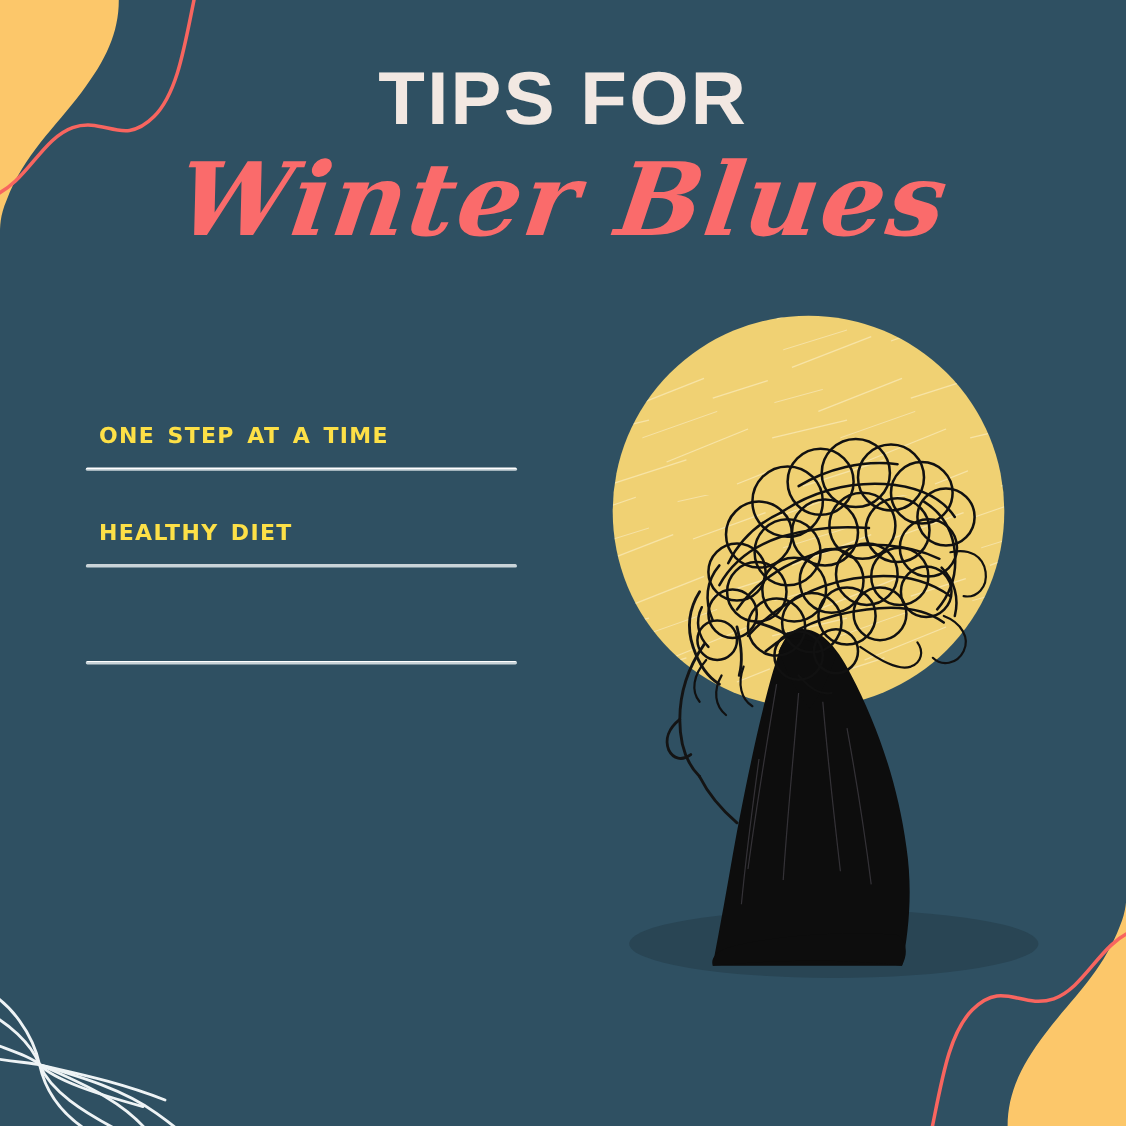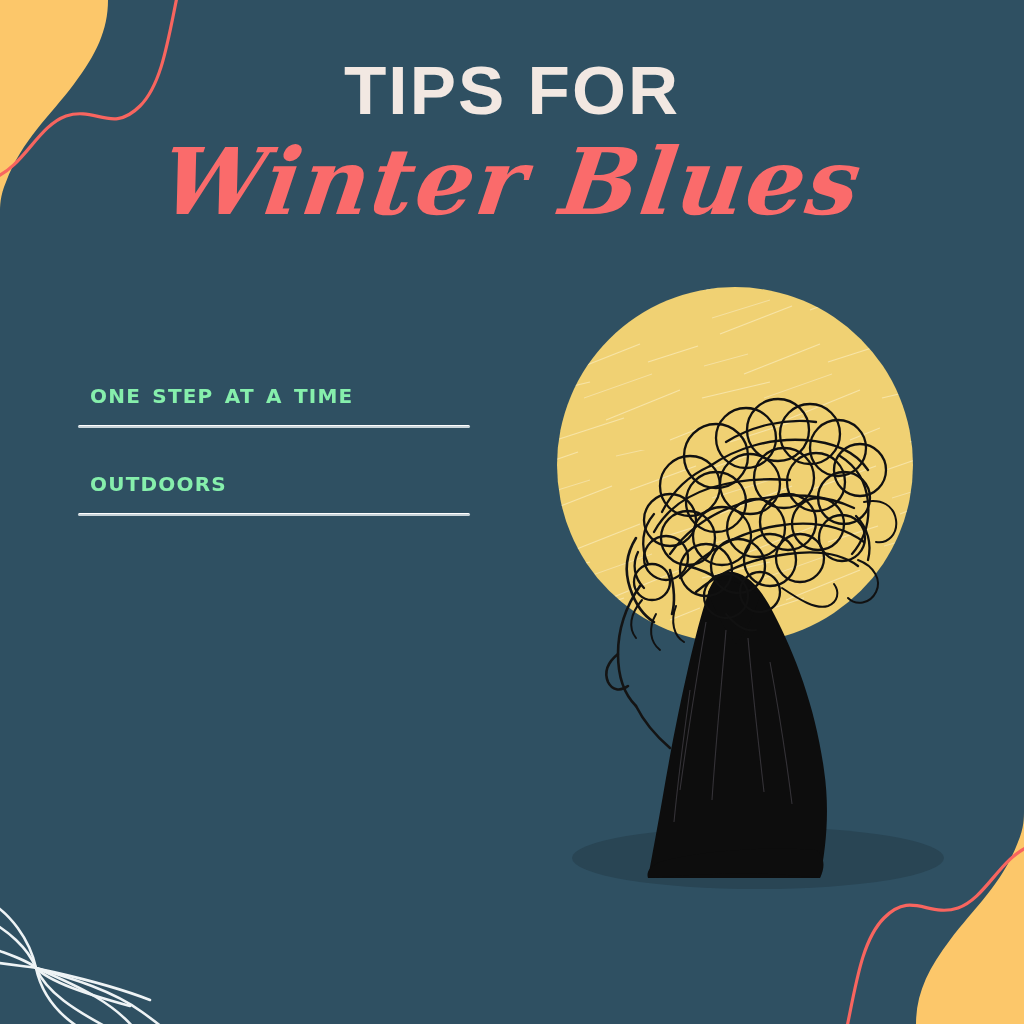--- a/index.html
+++ b/index.html
@@ -70,21 +70,21 @@
   .tip-label {
     position: absolute;
     left: 12px;
     bottom: 26px;
     font-family: "DejaVu Sans", sans-serif;
     font-weight: bold;
     font-size: 29px;
     font-variant: small-caps;
     text-transform: lowercase;
     letter-spacing: 1.2px;
-    color: #86efac;
+    color: #fde047;
     white-space: nowrap;
   }
   .tip-rule {
     position: absolute;
     left: 0;
     right: 0;
     bottom: 8px;
     height: 3px;
     background: linear-gradient(to bottom, #ffffff 0 1px, #c9d4d9 1px 3px);
     border-radius: 2px;
@@ -133,23 +133,26 @@
   <div class="tips-list">
 
     <div class="tip-row">
       <div class="tip-label">One Step At A Time</div>
       <div class="tip-rule"></div>
     </div>
 
 
 
 
-
     <div class="tip-row">
-      <div class="tip-label">Outdoors</div>
+      <div class="tip-label">Healthy Diet</div>
+      <div class="tip-rule"></div>
+    </div>
+
+    <div class="tip-row">
       <div class="tip-rule"></div>
     </div>
 
   </div>
 
   <svg class="illustration" viewBox="0 0 440 620">
 
     <defs>
 
       <pattern id="sunScratch" width="180" height="180" patternUnits="userSpaceOnUse">

